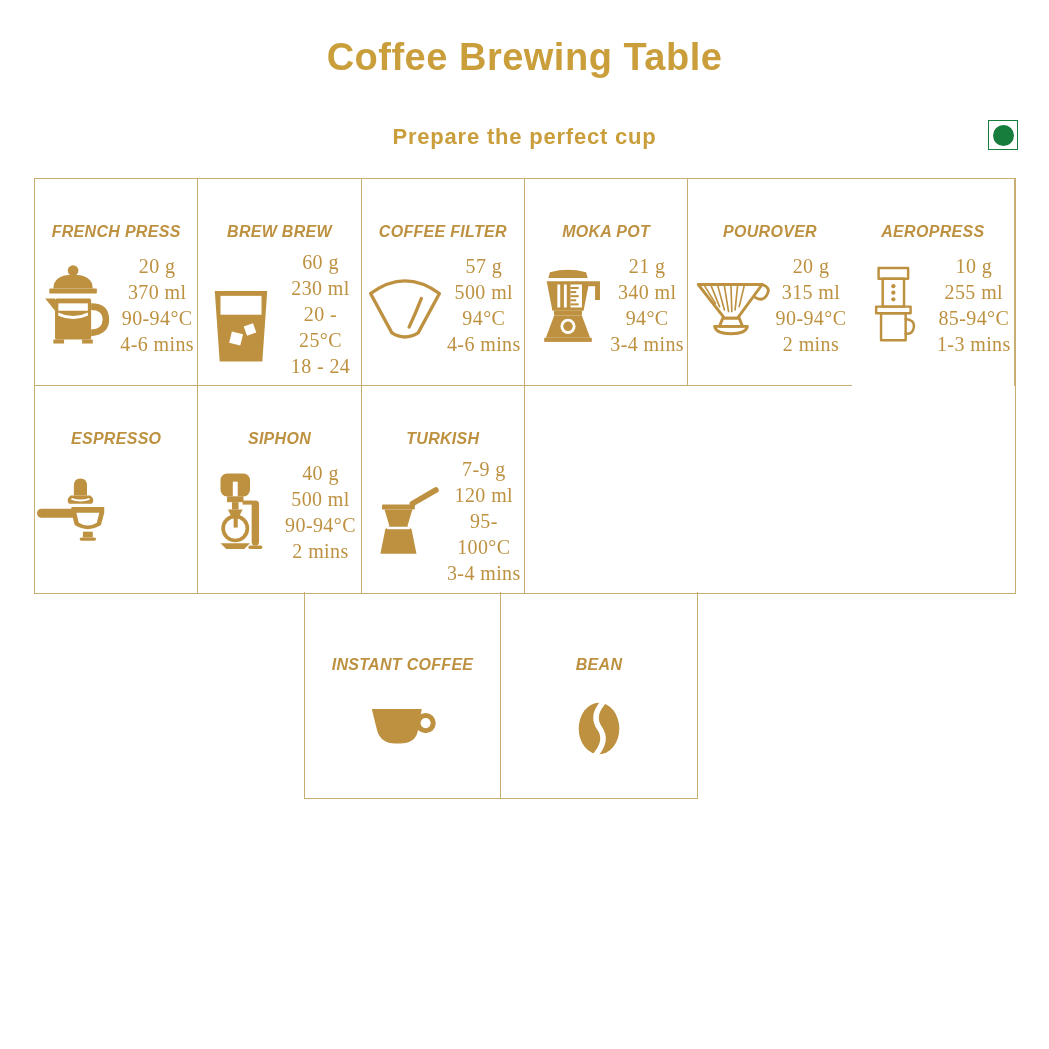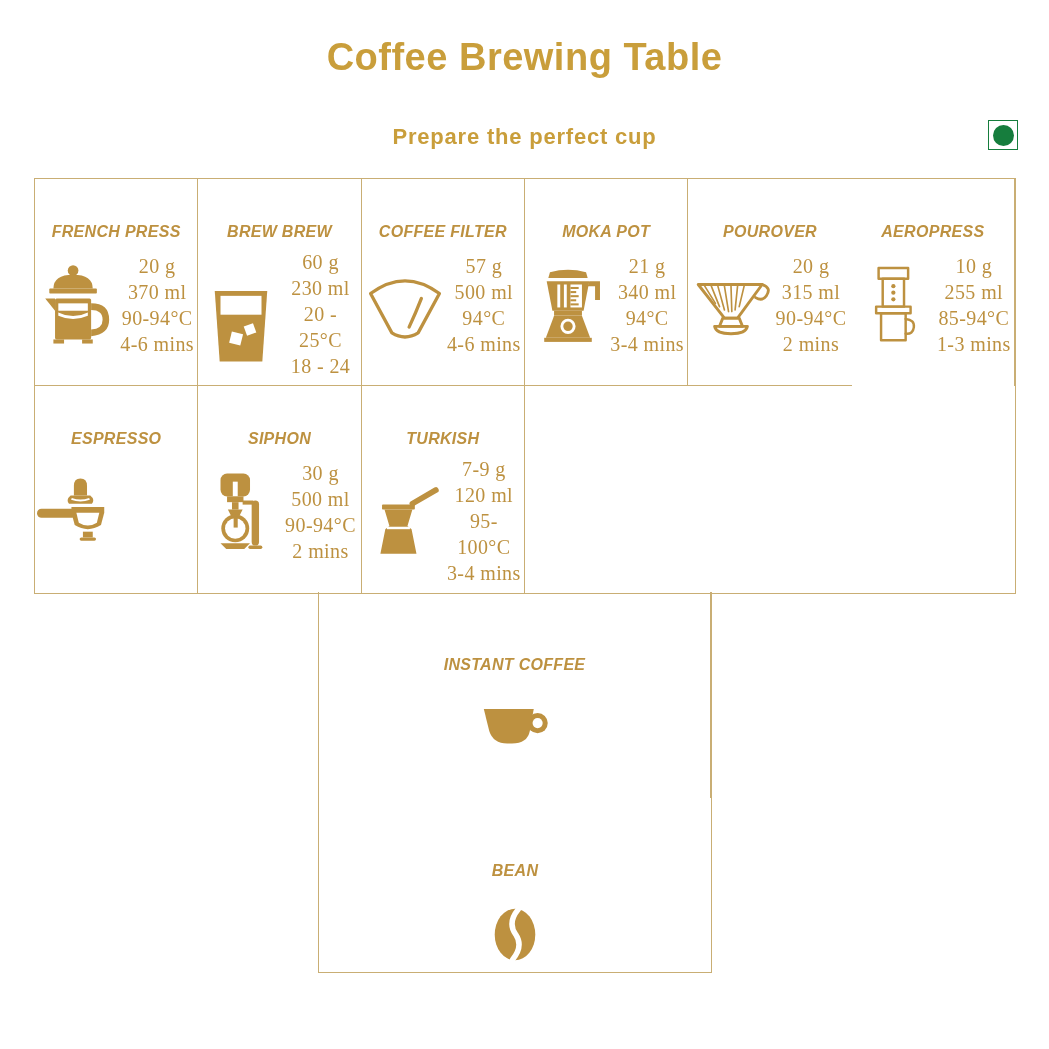--- a/index.html
+++ b/index.html
@@ -8,23 +8,23 @@
   .page-title{position:absolute;left:0;top:36px;width:100%;text-align:center;
     font-size:38px;font-weight:bold;letter-spacing:.5px;color:var(--gold_title);}
   .page-subtitle{position:absolute;left:0;top:124px;width:100%;text-align:center;
     font-size:22px;font-weight:bold;letter-spacing:.8px;color:var(--gold_title);}
   .veg-mark{position:absolute;left:988px;top:120px;width:30px;height:30px;box-sizing:border-box;
     border:1.5px solid var(--veg_green);display:flex;align-items:center;justify-content:center;}
   .veg-dot{width:21px;height:21px;border-radius:50%;background:var(--veg_green);}
   .grid-main{position:absolute;left:34px;top:178px;width:982px;box-sizing:border-box;
     border:1px solid var(--border);display:grid;grid-template-columns:repeat(6,1fr);
     grid-template-rows:207px 207px;}
-  .grid-bottom{position:absolute;left:318px;top:592px;width:394px;box-sizing:border-box;
+  .grid-bottom{position:absolute;left:304px;top:592px;width:394px;box-sizing:border-box;
     border:1px solid var(--border);border-top:none;display:grid;
-    grid-template-columns:1fr;grid-template-rows:206px;}
+    grid-template-columns:1fr 1fr;grid-template-rows:206px;}
   .grid-main .cell{border-right:1px solid var(--border);border-bottom:1px solid var(--border);box-sizing:border-box;}
   .grid-main .cell:nth-child(5n){border-right:none;}
   .grid-main .cell:nth-child(n+6){border-bottom:none;}
   .grid-bottom .cell{box-sizing:border-box;}
   .grid-bottom .cell:first-child{border-right:1px solid var(--border);}
   .cell{overflow:hidden;color:var(--gold);}
   .cell-title{margin-top:44px;text-align:center;font-style:italic;font-weight:bold;
     font-size:16px;letter-spacing:.3px;white-space:nowrap;color:var(--gold);}
   .cell-body{display:flex;align-items:center;margin-top:8px;padding:0 2px;}
   .icon-col{flex:0 0 46%;display:flex;justify-content:center;}
@@ -233,21 +233,21 @@
           <circle cx="43" cy="70" r="17"></circle>
           <circle cx="43" cy="70" r="12.5" fill="#fff"></circle>
           <rect x="41" y="55" width="5" height="14"></rect>
           <path d="M25 88 L61 88 L54 95 L32 95 Z"></path>
           <rect x="63" y="36" width="9" height="55" rx="4.5"></rect>
           <rect x="52" y="36" width="13" height="5"></rect>
           <rect x="59" y="91" width="17" height="4" rx="2"></rect>
         </svg>
           </div>
         <div class="specs-col">
-          <div>30 g</div>
+          <div>40 g</div>
           <div>500 ml</div>
           <div>90-94°C</div>
           <div>2 mins</div>
         </div>
       </div>
     </div>
 
     <div class="cell">
       <div class="cell-title">TURKISH</div>
       <div class="cell-body">

